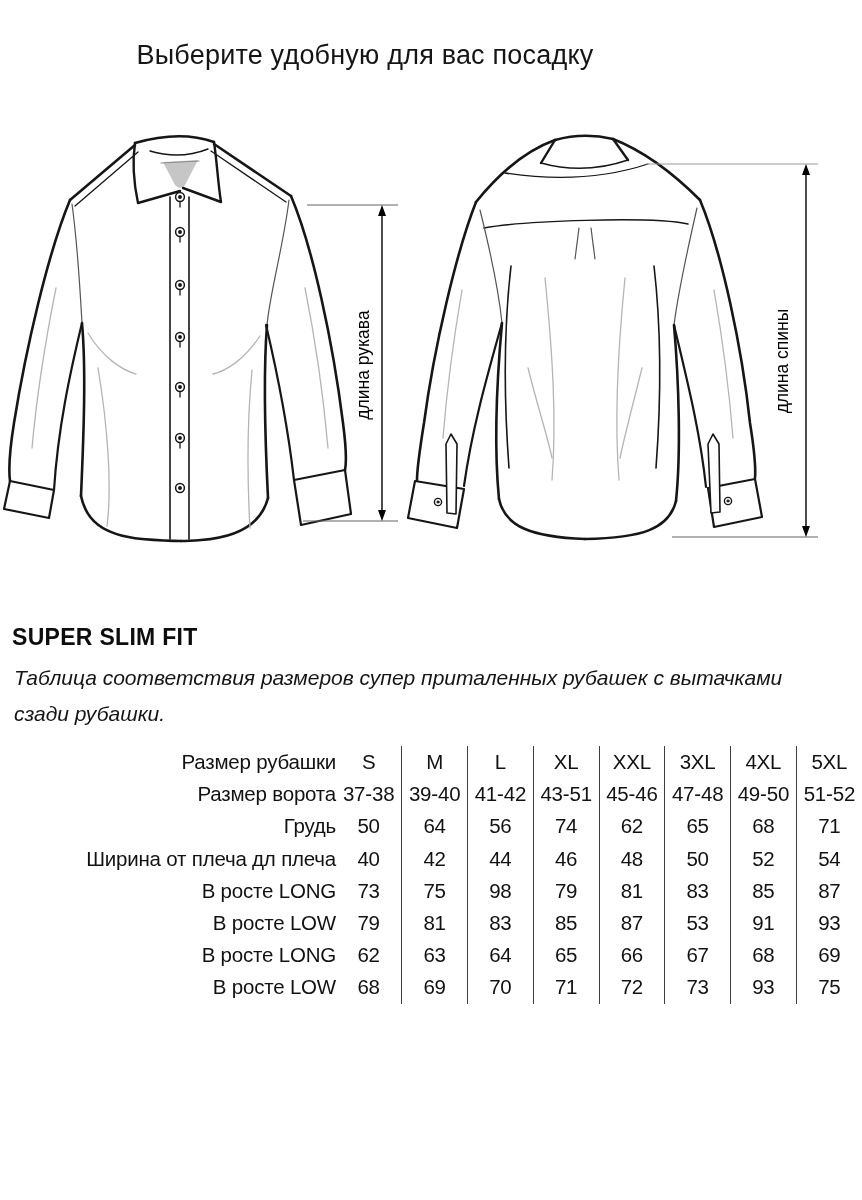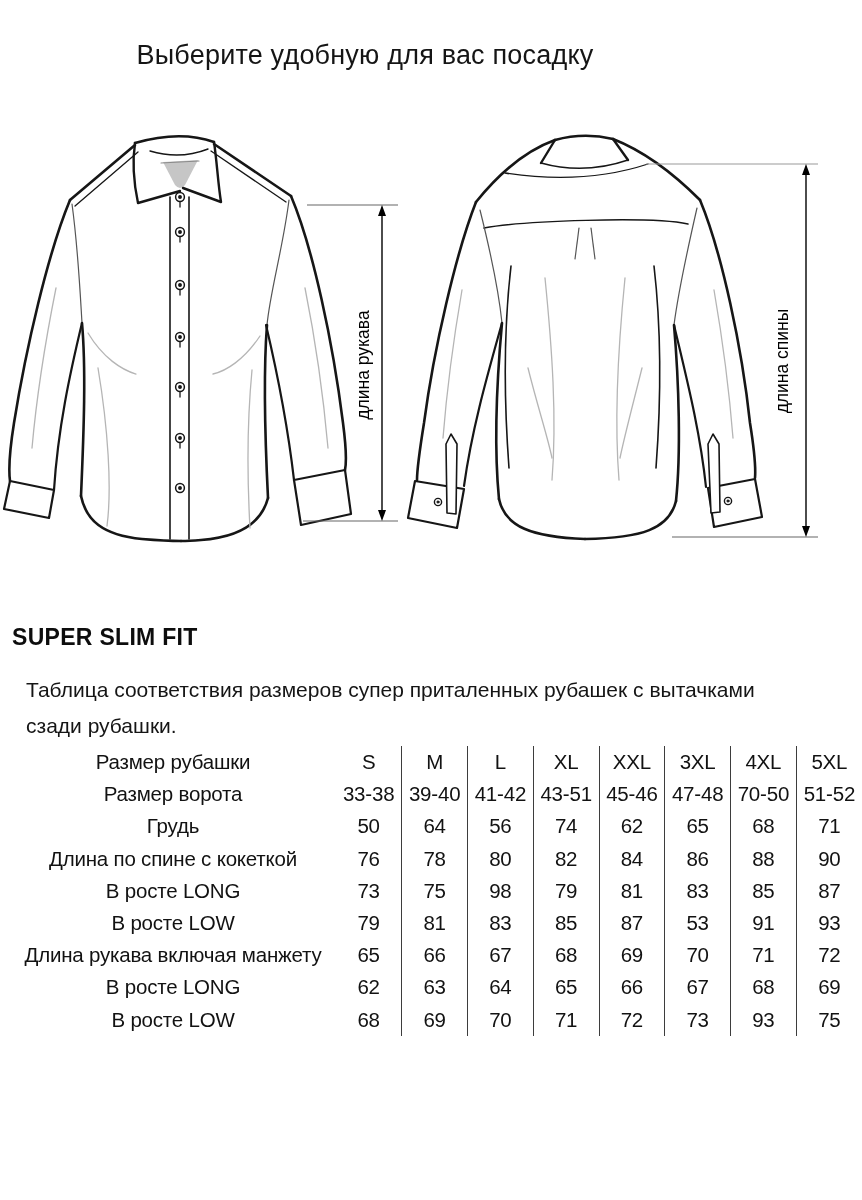--- a/index.html
+++ b/index.html
@@ -11,30 +11,30 @@
     position:absolute;top:40px;left:0;width:730px;
     text-align:center;font-size:27px;font-weight:400;color:#151515;
     margin:0;letter-spacing:0.2px;
   }
   .diagram-wrap{position:absolute;top:118px;left:0;width:862px;height:450px;}
   .fit-heading{
     position:absolute;top:620px;left:8px;margin:4px;
     font-size:23px;font-weight:800;color:#0d0d0d;letter-spacing:0.3px;
   }
   .fit-desc{
-    position:absolute;top:656px;left:10px;margin:16px;width:830px;
-    font-size:21px;line-height:36px;color:#151515;
+    position:absolute;top:656px;left:10px;margin:4px;width:830px;
+    font-size:21px;line-height:36px;color:#151515;font-style:italic;
   }
   table.size-table{
     position:absolute;top:746px;left:0;width:862px;
     border-collapse:collapse;table-layout:fixed;
     font-size:20.5px;color:#121212;letter-spacing:-0.2px;
   }
   table.size-table td{height:32.2px;padding:0;vertical-align:middle;}
-  table.size-table td.label{text-align:center;padding-left:10px;}
+  table.size-table td.label{text-align:right;padding-left:10px;}
   table.size-table td.val{text-align:center;}
   table.size-table td:nth-child(n+3){border-left:1.6px solid #3d3d3d;}
   svg text{font-family:"Liberation Sans","DejaVu Sans",sans-serif;}
 </style>
 </head>
 <body>
 
 <h1 class="page-title">Выберите удобную для вас посадку</h1>
 
 <div class="diagram-wrap">
@@ -210,50 +210,50 @@
         <td class="val">M</td>
         <td class="val">L</td>
         <td class="val">XL</td>
         <td class="val">XXL</td>
         <td class="val">3XL</td>
         <td class="val">4XL</td>
         <td class="val">5XL</td>
       </tr>
       <tr>
         <td class="label">Размер ворота</td>
-        <td class="val">33-38</td>
+        <td class="val">37-38</td>
         <td class="val">39-40</td>
         <td class="val">41-42</td>
         <td class="val">43-51</td>
         <td class="val">45-46</td>
         <td class="val">47-48</td>
-        <td class="val">70-50</td>
+        <td class="val">49-50</td>
         <td class="val">51-52</td>
       </tr>
       <tr>
         <td class="label">Грудь</td>
         <td class="val">50</td>
         <td class="val">64</td>
         <td class="val">56</td>
         <td class="val">74</td>
         <td class="val">62</td>
         <td class="val">65</td>
         <td class="val">68</td>
         <td class="val">71</td>
       </tr>
       <tr>
-        <td class="label">Длина по спине с кокеткой</td>
-        <td class="val">76</td>
-        <td class="val">78</td>
-        <td class="val">80</td>
-        <td class="val">82</td>
-        <td class="val">84</td>
-        <td class="val">86</td>
-        <td class="val">88</td>
-        <td class="val">90</td>
+        <td class="label">Ширина от плеча дл плеча</td>
+        <td class="val">40</td>
+        <td class="val">42</td>
+        <td class="val">44</td>
+        <td class="val">46</td>
+        <td class="val">48</td>
+        <td class="val">50</td>
+        <td class="val">52</td>
+        <td class="val">54</td>
       </tr>
       <tr>
         <td class="label">В росте LONG</td>
         <td class="val">73</td>
         <td class="val">75</td>
         <td class="val">98</td>
         <td class="val">79</td>
         <td class="val">81</td>
         <td class="val">83</td>
         <td class="val">85</td>
@@ -264,31 +264,20 @@
         <td class="val">79</td>
         <td class="val">81</td>
         <td class="val">83</td>
         <td class="val">85</td>
         <td class="val">87</td>
         <td class="val">53</td>
         <td class="val">91</td>
         <td class="val">93</td>
       </tr>
       <tr>
-        <td class="label">Длина рукава включая манжету</td>
-        <td class="val">65</td>
-        <td class="val">66</td>
-        <td class="val">67</td>
-        <td class="val">68</td>
-        <td class="val">69</td>
-        <td class="val">70</td>
-        <td class="val">71</td>
-        <td class="val">72</td>
-      </tr>
-      <tr>
         <td class="label">В росте LONG</td>
         <td class="val">62</td>
         <td class="val">63</td>
         <td class="val">64</td>
         <td class="val">65</td>
         <td class="val">66</td>
         <td class="val">67</td>
         <td class="val">68</td>
         <td class="val">69</td>
       </tr>

